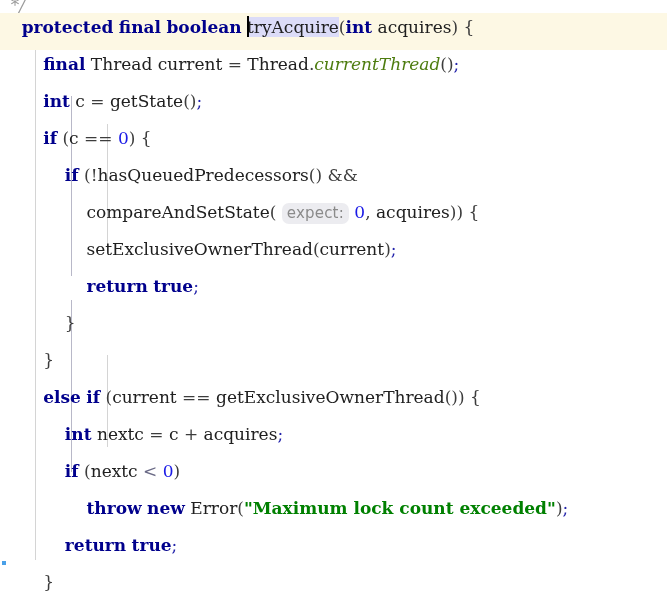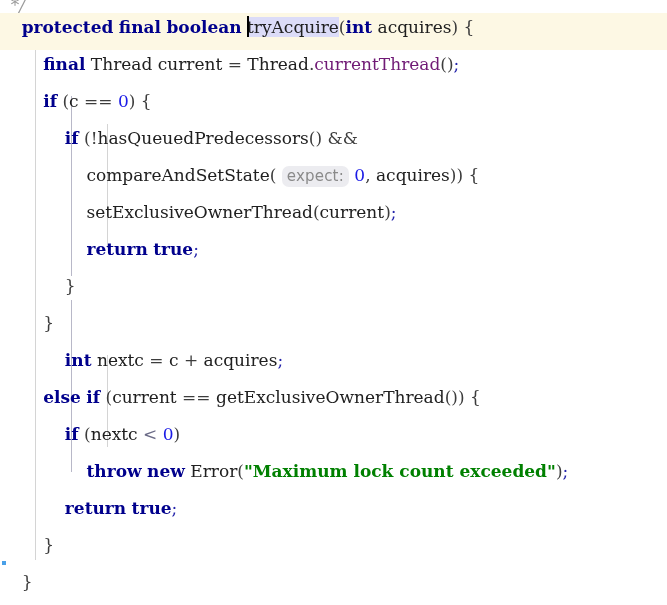--- a/index.html
+++ b/index.html
@@ -58,21 +58,21 @@
     background: #fdf8e4;
   }
 
   .ind { display: inline-block; }
 
   
   .kw       { color: #00008c; font-weight: bold; }      
   .num      { color: #1a1ae6; }                          
   .str      { color: #008000; font-weight: bold; }       
   .ident    { color: #202020; }                          
-  .static   { color: #701a75; }      
+  .static   { color: #4d7c0f; font-style: italic; }      
   .punct    { color: #3c3c3c; }
   .op       { color: #3c3c3c; }
   .cmp      { color: #6a6a86; }                          
   .semi     { color: #2222aa; }
   .cmt      { color: #9a9a9a; font-style: italic; }
 
   
   .hint {
     background: #ececf0;
     color: #8a8a8a;
@@ -119,29 +119,30 @@
       <div class="guide active" style="left: 71px; top: 96px; height: 180px;"></div>
       <div class="guide active" style="left: 71px; top: 300px; height: 172px;"></div>
       <div class="guide" style="left: 107px; top: 124px; height: 124px;"></div>
       <div class="guide" style="left: 107px; top: 355px; height: 92px;"></div>
     </div>
 
   <div class="code-area" id="code-area">
       <div class="line partial"><span class="ind">  </span><span class="cmt">*/</span></div>
       <div class="line current"><span class="ind">    </span><span class="kw">protected</span><span class="ident"> </span><span class="kw">final</span><span class="ident"> </span><span class="kw">boolean</span><span class="ident"> </span><span class="caret"></span><span class="sel ident">tryAcquire</span><span class="punct">(</span><span class="kw">int</span><span class="ident"> acquires</span><span class="punct">) {</span></div>
       <div class="line"><span class="ind">        </span><span class="kw">final</span><span class="ident"> Thread current </span><span class="op">=</span><span class="ident"> Thread</span><span class="punct">.</span><span class="static">currentThread</span><span class="punct">()</span><span class="semi">;</span></div>
+      <div class="line"><span class="ind">        </span><span class="kw">int</span><span class="ident"> c </span><span class="op">=</span><span class="ident"> getState</span><span class="punct">()</span><span class="semi">;</span></div>
       <div class="line"><span class="ind">        </span><span class="kw">if</span><span class="punct"> (</span><span class="ident">c </span><span class="op">==</span><span class="ident"> </span><span class="num">0</span><span class="punct">) {</span></div>
       <div class="line"><span class="ind">            </span><span class="kw">if</span><span class="punct"> (!</span><span class="ident">hasQueuedPredecessors</span><span class="punct">()</span><span class="op"> &amp;&amp;</span></div>
       <div class="line"><span class="ind">                </span><span class="ident">compareAndSetState</span><span class="punct">( </span><span class="hint">expect:</span><span class="ident"> </span><span class="num">0</span><span class="punct">,</span><span class="ident"> acquires</span><span class="punct">)) {</span></div>
       <div class="line"><span class="ind">                </span><span class="ident">setExclusiveOwnerThread</span><span class="punct">(</span><span class="ident">current</span><span class="punct">)</span><span class="semi">;</span></div>
       <div class="line"><span class="ind">                </span><span class="kw">return</span><span class="ident"> </span><span class="kw">true</span><span class="semi">;</span></div>
       <div class="line"><span class="ind">            </span><span class="punct">}</span></div>
       <div class="line"><span class="ind">        </span><span class="punct">}</span></div>
+      <div class="line"><span class="ind">        </span><span class="kw">else</span><span class="ident"> </span><span class="kw">if</span><span class="punct"> (</span><span class="ident">current </span><span class="op">==</span><span class="ident"> getExclusiveOwnerThread</span><span class="punct">()) {</span></div>
       <div class="line"><span class="ind">            </span><span class="kw">int</span><span class="ident"> nextc </span><span class="op">=</span><span class="ident"> c </span><span class="op">+</span><span class="ident"> acquires</span><span class="semi">;</span></div>
-      <div class="line"><span class="ind">        </span><span class="kw">else</span><span class="ident"> </span><span class="kw">if</span><span class="punct"> (</span><span class="ident">current </span><span class="op">==</span><span class="ident"> getExclusiveOwnerThread</span><span class="punct">()) {</span></div>
       <div class="line"><span class="ind">            </span><span class="kw">if</span><span class="punct"> (</span><span class="ident">nextc </span><span class="cmp">&lt;</span><span class="ident"> </span><span class="num">0</span><span class="punct">)</span></div>
       <div class="line"><span class="ind">                </span><span class="kw">throw</span><span class="ident"> </span><span class="kw">new</span><span class="ident"> Error</span><span class="punct">(</span><span class="str">"Maximum lock count exceeded"</span><span class="punct">)</span><span class="semi">;</span></div>
       <div class="line"><span class="ind">            </span><span class="kw">return</span><span class="ident"> </span><span class="kw">true</span><span class="semi">;</span></div>
       <div class="line"><span class="ind">        </span><span class="punct">}</span></div>
       <div class="line"><span class="ind">    </span><span class="punct">}</span></div>
     </div>
 
   <div id="markers">
       <div class="marker-dot" style="left: 2px; top: 561px;"></div>
     </div>

